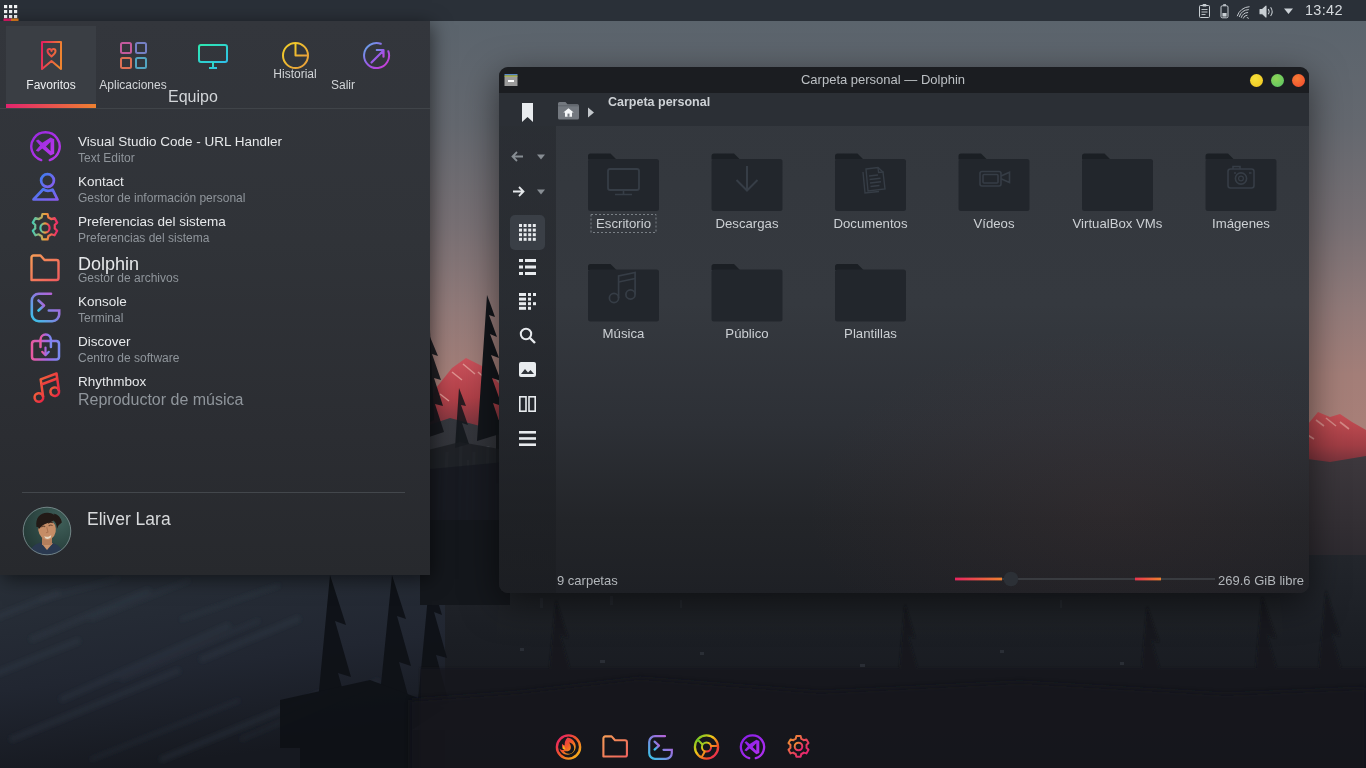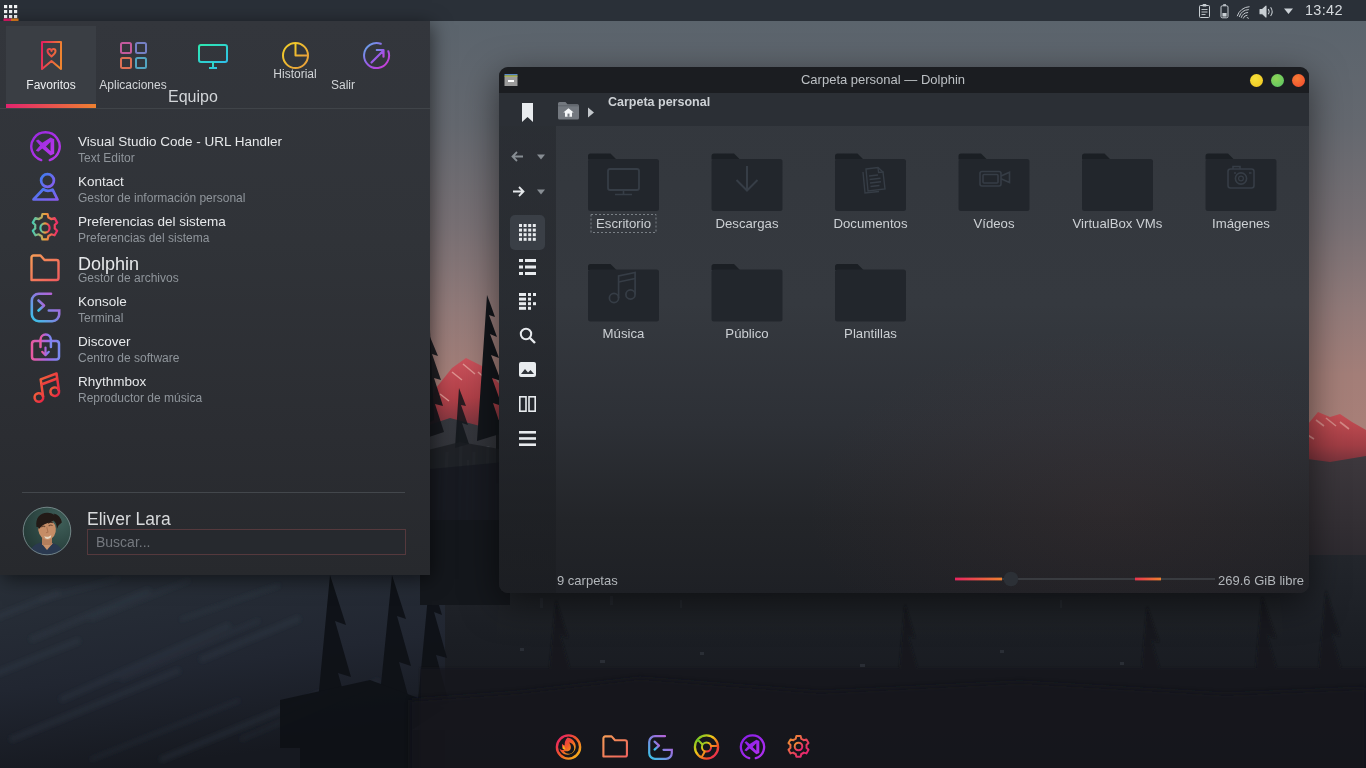--- a/index.html
+++ b/index.html
@@ -352,21 +352,21 @@
           </linearGradient>
         </defs>
     <g fill="none" stroke="url(#grhy)" stroke-width="2.5" transform="rotate(-8 16 16)">
       <circle cx="8.5" cy="25.5" r="4.3"></circle>
       <circle cx="25" cy="22" r="4.3"></circle>
       <path d="M12.8,25.5 V7.8 L29.3,4.2 V22" stroke-linejoin="round"></path>
       <path d="M12.8,13 L29.3,9.3"></path>
     </g>
   </svg>
   <div class="abs" style="left:78px;top:353px;font-size:13.5px;color:#e6e8ea">Rhythmbox</div>
-  <div class="abs" style="left:78px;top:369.5px;font-size:12px;color:#8f959b">Reproductor de música</div>
+  <div class="abs" style="left:78px;top:369.5px;font-size:16px;color:#8f959b">Reproductor de música</div>
 
   <div class="abs" style="left:22px;top:470.5px;width:383px;height:1px;background:#43474c"></div>
   <svg class="abs" style="left:22px;top:485px" width="50" height="50" viewBox="0 0 50 50">
     <defs>
       <clipPath id="avclip">
             <circle cx="25" cy="25" r="24"></circle>
           </clipPath>
       <radialGradient id="avbg" cx="0.72" cy="0.3" r="0.95">
         <stop offset="0" stop-color="#40605a"></stop>
             <stop offset="0.55" stop-color="#2c4541"></stop>
@@ -393,23 +393,20 @@
 
         <path d="M25,21 l0.6,5 -1.8,0.6" stroke="#a8714f" stroke-width="1" fill="none"></path>
       </g>
 
       <path d="M14.5,21 c-1.5,-9 4,-14.5 11,-14.2 c6.5,0.3 10.5,4.2 11,9 c0.3,3 -0.5,5.2 -1.5,7 c-0.3,-4.5 -1.8,-7 -3.6,-8.2 c-3.4,2.6 -10.4,3 -13.4,7.4 c-1,1.5 -1.6,0.6 -2,-1 Z" fill="#221a16"></path>
       <path d="M31.5,7.5 c4.5,0.8 8,4.5 8.3,9 l-4.3,3.8 c0.3,-5 -1.4,-9.4 -4,-12.8 Z" fill="#221a16"></path>
     </g>
     <circle cx="25" cy="25" r="23.8" fill="none" stroke="#87989b" stroke-width="1" opacity="0.75"></circle>
   </svg>
   <div class="abs" style="left:87px;top:488px;font-size:17.5px;color:#d8dadc">Eliver Lara</div>
-  <div class="abs" style="left:87px;top:508px;width:317px;height:24px;background:#26292e;border:1px solid #55393d">
-    <div class="abs" style="left:8px;top:4px;font-size:14px;color:#75797f">Buscar...</div>
-  </div>
 </div>
 
 <div class="abs" id="dwin" style="left:499px;top:67px;width:810px;height:526px;border-radius:9px;
   box-shadow:0 10px 36px rgba(0,0,0,0.55);overflow:hidden;
   background:linear-gradient(180deg,#33373d 0%,#35393f 45%,#2d3036 68%,#232529 86%,#1e2025 100%)">
 
   <div class="abs" style="left:0;top:0;width:810px;height:526px;
     background:radial-gradient(ellipse 430px 250px at 76% 84%, rgba(130,75,70,0.10), rgba(0,0,0,0) 72%)"></div>
 
   <div class="abs" style="left:0;top:0;width:810px;height:26px;background:#1b1d21"></div>

